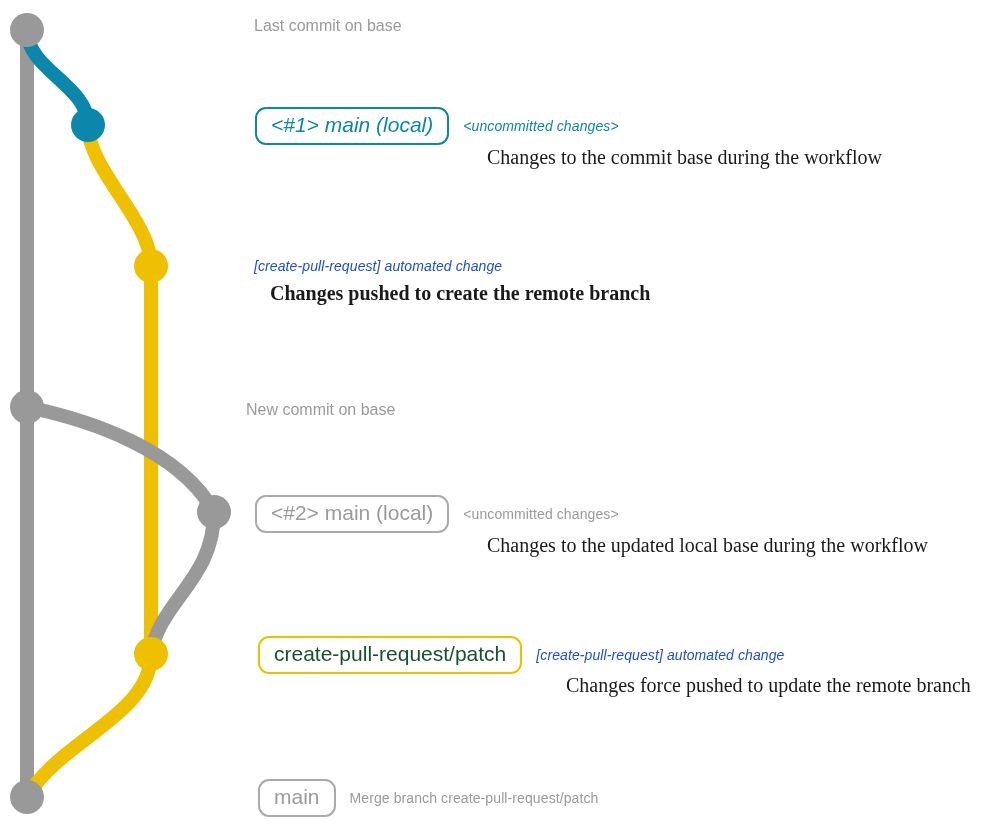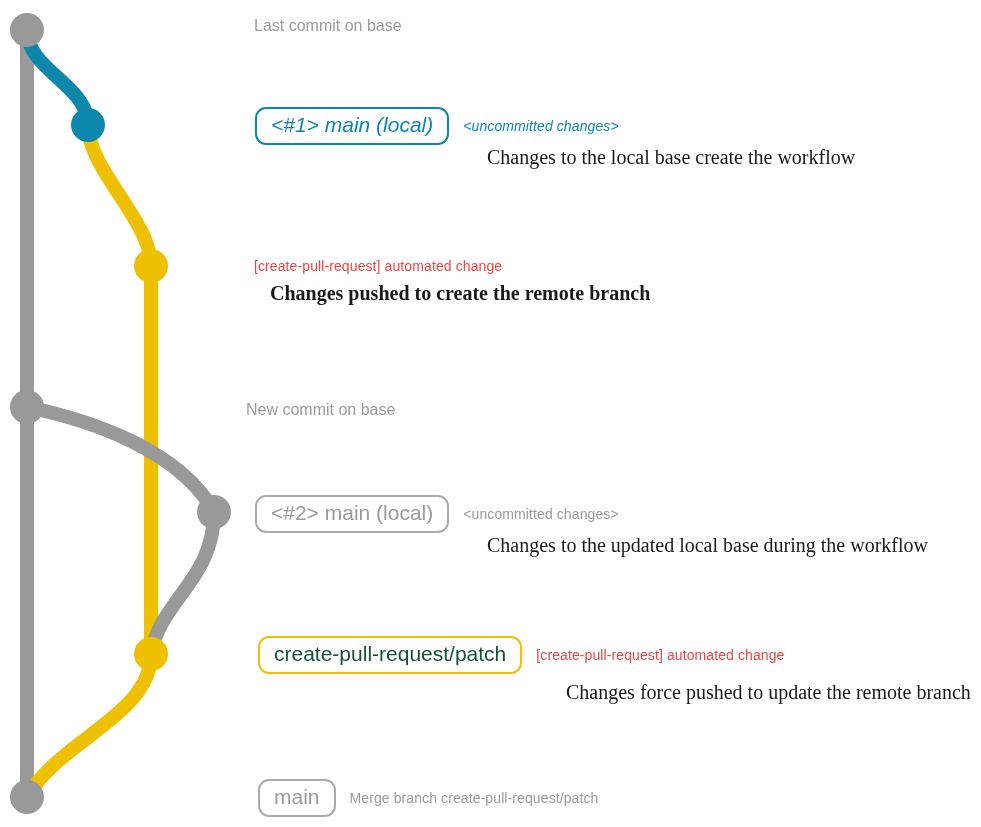--- a/index.html
+++ b/index.html
@@ -56,21 +56,21 @@
   .pill.teal   { border-color: #0b87ac; color: #0b87ac; }
   .pill.yellow { border-color: #efc000; color: #14532d; }
   .pill.gray   { border-color: #aaaaaa; color: #9a9a9a; }
 
   .headline {
     font-size: 14px;
     line-height: 24px;
     letter-spacing: 0.1px;
   }
   .headline.teal   { color: #0b87ac; }
-  .headline.yellow { color: #ef4444; }
+  .headline.yellow { color: #1d4ed8; font-style: italic; }
   .headline.gray   { color: #9a9a9a; }
 
   .gap { display: inline-block; width: 14px; }
 
   .subnote {
     position: absolute;
     font-family: "Liberation Serif", serif;
     font-size: 20px;
     line-height: 22px;
     color: #1a1a1a;
@@ -122,42 +122,42 @@
 
 <div id="annotations">
 
   <div class="standalone-label" style="left:254px; top:14px;">Last commit on base</div>
 
   <div class="row" style="left:255px; top:107px;font-style:italic;">
     <span class="pill teal">&lt;#1&gt; main (local)</span>
     <span class="gap"></span>
     <span class="headline teal">&lt;uncommitted changes&gt;</span>
   </div>
-  <div class="subnote" style="left:487px; top:146px;">Changes to the local base create the workflow</div>
+  <div class="subnote" style="left:487px; top:146px;">Changes to the commit base during the workflow</div>
 
   <div class="row" style="left:254px; top:254px;">
     <span class="headline yellow">[create-pull-request] automated change</span>
   </div>
   <div class="subnote" style="left:270px; top:282px;font-weight:bold;">Changes pushed to create the remote branch</div>
 
   <div class="standalone-label" style="left:246px; top:398px;">New commit on base</div>
 
   <div class="row" style="left:255px; top:495px;">
     <span class="pill gray">&lt;#2&gt; main (local)</span>
     <span class="gap"></span>
     <span class="headline gray">&lt;uncommitted changes&gt;</span>
   </div>
   <div class="subnote" style="left:487px; top:534px;">Changes to the updated local base during the workflow</div>
 
   <div class="row" style="left:258px; top:636px;">
     <span class="pill yellow">create-pull-request/patch</span>
     <span class="gap"></span>
     <span class="headline yellow">[create-pull-request] automated change</span>
   </div>
-  <div class="subnote" style="left:566px; top:674px;margin-top:7px;">Changes force pushed to update the remote branch</div>
+  <div class="subnote" style="left:566px; top:674px;">Changes force pushed to update the remote branch</div>
 
   <div class="row" style="left:258px; top:779px;">
     <span class="pill gray">main</span>
     <span class="gap"></span>
     <span class="headline gray">Merge branch create-pull-request/patch</span>
   </div>
 
 </div>
 
 </body></html>

